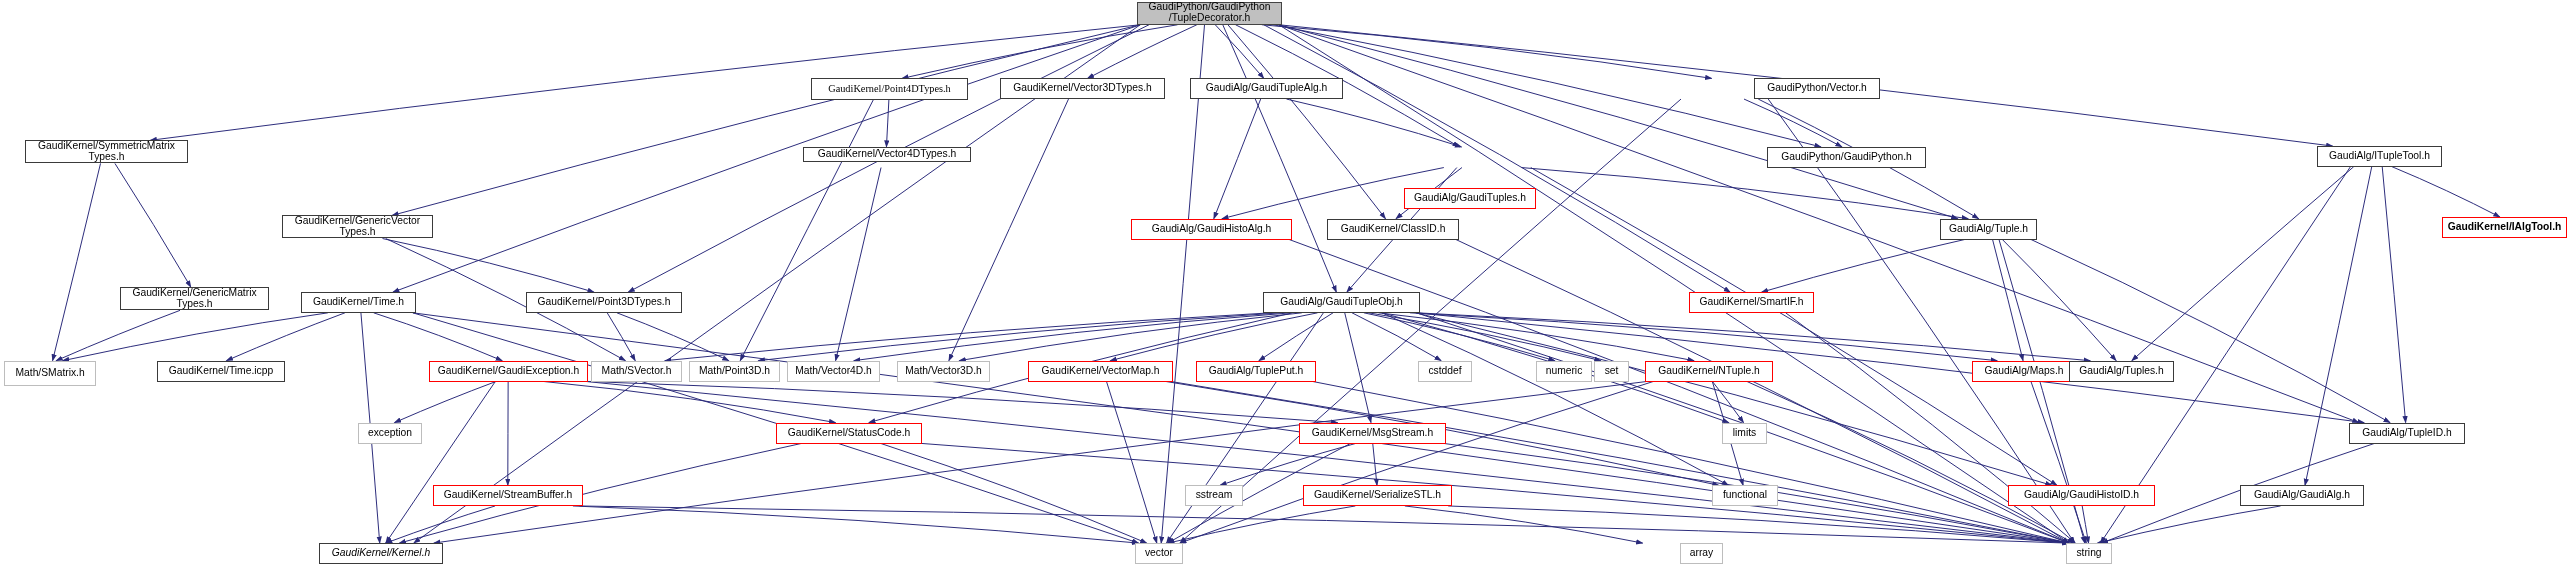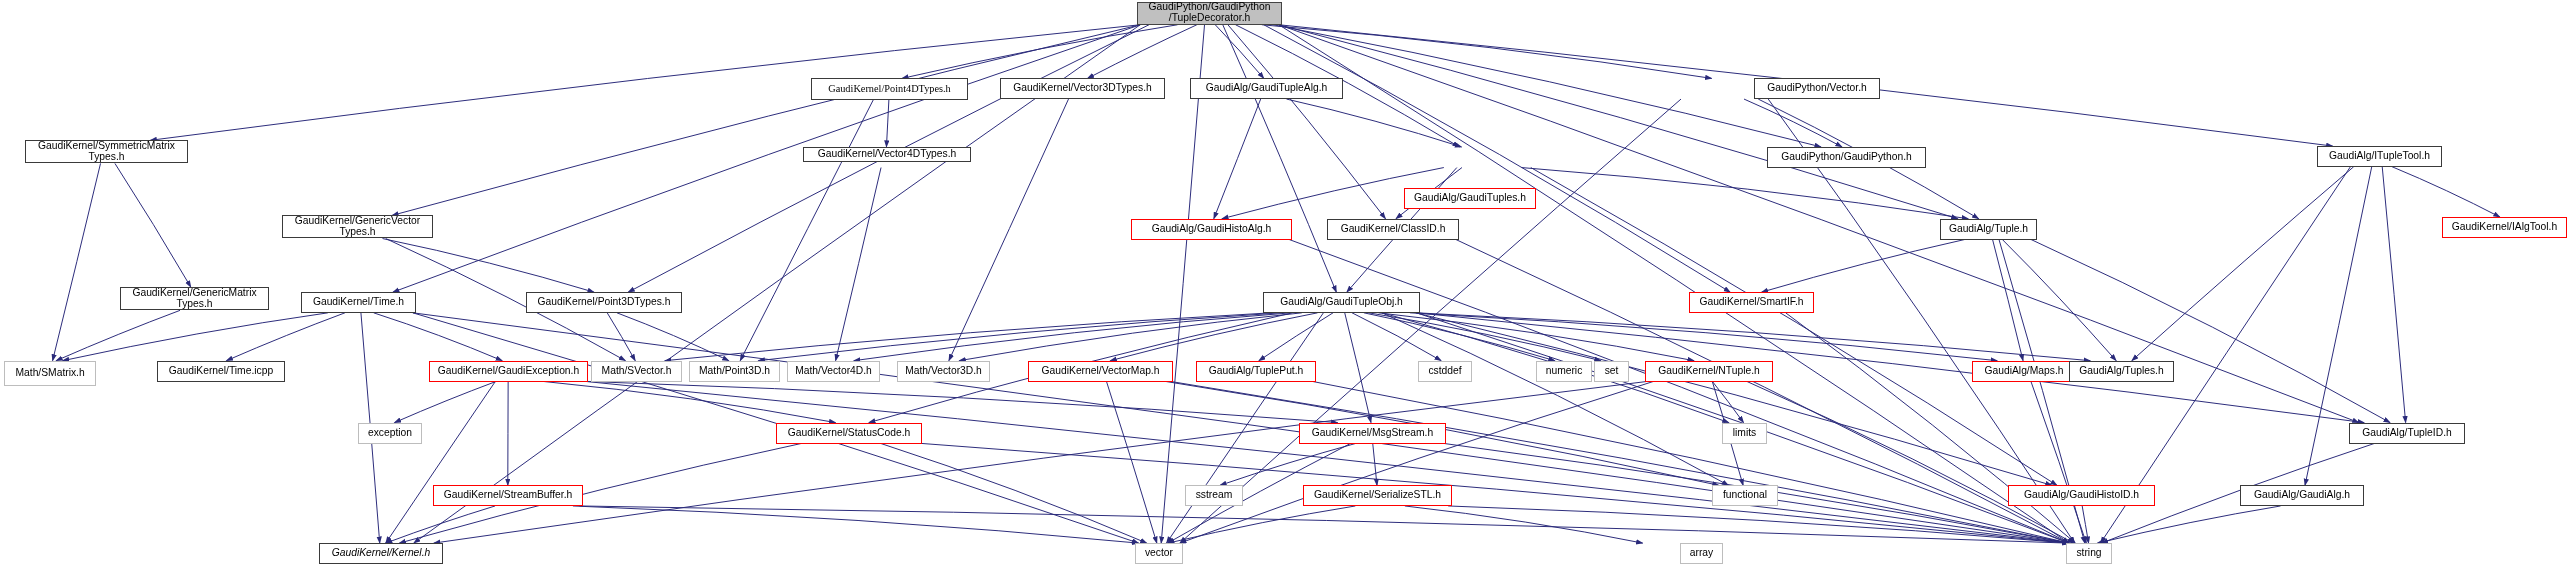--- a/index.html
+++ b/index.html
@@ -152,21 +152,21 @@
       <div class="node n-black" style="left: 1754px; top: 78px; width: 126px; height: 20.6px; text-align: center;">GaudiPython/Vector.h</div>
       <div class="node n-black" style="left: 2317px; top: 146px; width: 125px; height: 20.6px;">GaudiAlg/ITupleTool.h</div>
       <div class="node n-black" style="left: 803px; top: 147px; width: 168px; height: 15px;">GaudiKernel/Vector4DTypes.h</div>
       <div class="node n-red" style="left: 1404px; top: 164px; width: 132px; height: 20.6px; margin-top: 24px;">GaudiAlg/GaudiTuples.h</div>
       <div class="node n-black" style="left: 1767px; top: 147px; width: 159px; height: 20.6px;">GaudiPython/GaudiPython.h</div>
       <div class="node n-black" style="left: 282px; top: 215px; width: 151px; height: 23px;">GaudiKernel/GenericVector
 Types.h</div>
       <div class="node n-red" style="left: 1131px; top: 219px; width: 161px; height: 20.6px;">GaudiAlg/GaudiHistoAlg.h</div>
       <div class="node n-black" style="left: 1327px; top: 219px; width: 132px; height: 20.6px;">GaudiKernel/ClassID.h</div>
       <div class="node n-black" style="left: 1940px; top: 219px; width: 97px; height: 20.6px;">GaudiAlg/Tuple.h</div>
-      <div class="node n-red" style="left: 2442px; top: 217px; width: 125px; height: 20.6px;">GaudiKernel/IAlgTool.h</div>
+      <div class="node n-red" style="left: 2442px; top: 217px; width: 125px; height: 20.6px; font-weight: bold;">GaudiKernel/IAlgTool.h</div>
       <div class="node n-black" style="left: 120px; top: 287px; width: 149px; height: 23px;">GaudiKernel/GenericMatrix
 Types.h</div>
       <div class="node n-black" style="left: 301px; top: 292px; width: 115px; height: 20.6px;">GaudiKernel/Time.h</div>
       <div class="node n-black" style="left: 526px; top: 292px; width: 156px; height: 20.6px;">GaudiKernel/Point3DTypes.h</div>
       <div class="node n-black" style="left: 1263px; top: 292px; width: 157px; height: 20.6px;">GaudiAlg/GaudiTupleObj.h</div>
       <div class="node n-red" style="left: 1689px; top: 292px; width: 125px; height: 20.6px;">GaudiKernel/SmartIF.h</div>
       <div class="node n-gray" style="left: 4.1px; top: 361px; width: 92px; height: 25px;">Math/SMatrix.h</div>
       <div class="node n-black" style="left: 157px; top: 361px; width: 128px; height: 20.6px;">GaudiKernel/Time.icpp</div>
       <div class="node n-red" style="left: 429px; top: 361px; width: 159px; height: 20.6px;">GaudiKernel/GaudiException.h</div>
       <div class="node n-gray" style="left: 591px; top: 361px; width: 91px; height: 20.6px;">Math/SVector.h</div>

